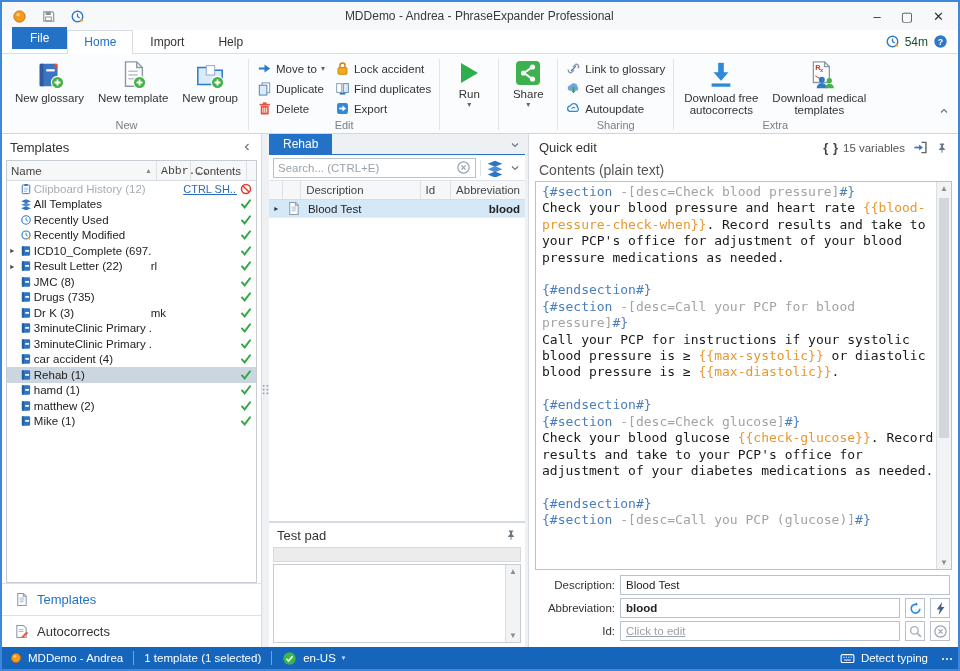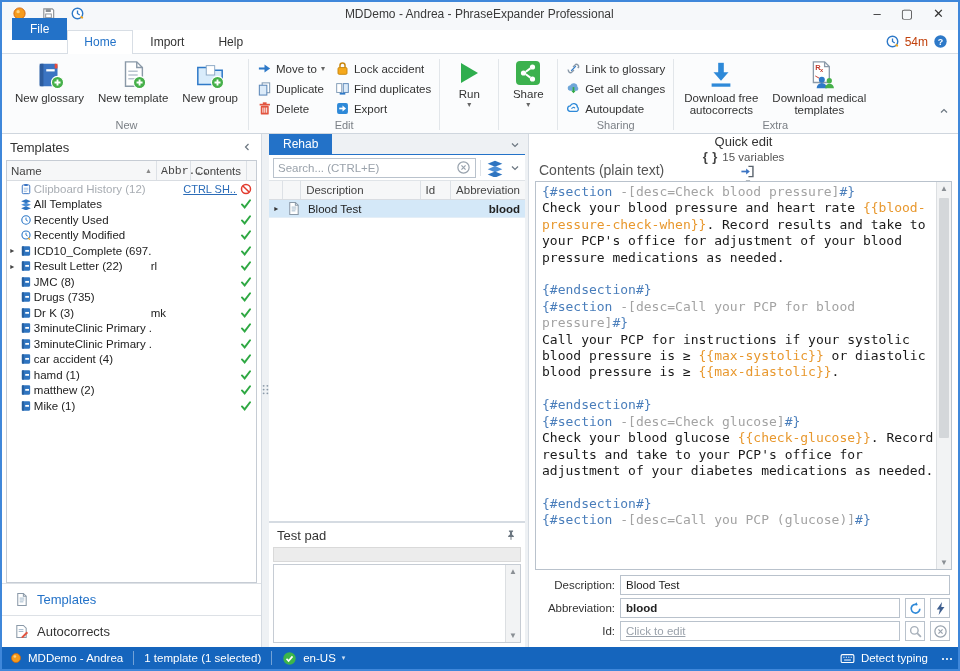--- a/index.html
+++ b/index.html
@@ -2,32 +2,32 @@
 <html><head>
 <meta charset="utf-8">
 <style>
   * { box-sizing: border-box; margin: 0; padding: 0; }
   html,body { background:#e8eaed; }
   body { font-family:"Liberation Sans", sans-serif; font-size:12px; color:#222; }
   .window { width:960px; height:671px; border:2px solid #3f87da; background:#fff;
             display:flex; flex-direction:column; position:relative; overflow:hidden; }
 
   
-  .titlebar { height:28px; background:#f6f8fa; display:flex; align-items:flex-end; padding:9px 10px; flex:0 0 auto; }
+  .titlebar { height:28px; background:#f6f8fa; display:flex; align-items:center; padding:0 10px; flex:0 0 auto; }
   .qat { display:flex; align-items:center; gap:14px; }
   .title { flex:1; text-align:center; color:#3a3a3a; font-size:12px; }
   .win-controls { display:flex; align-items:center; gap:20px; color:#333; font-size:13px; padding-right:4px; }
   .win-controls span { cursor:default; }
 
   
   .tabrow { height:24px; display:flex; align-items:flex-end; background:#fff; border-bottom:1px solid #d8dee5; padding-left:10px; position:relative; flex:0 0 auto; }
-  .file-tab { background:#2372c8; color:#fff; padding:4px 18px 4px; font-size:12px; margin-bottom:13px; }
+  .file-tab { background:#2372c8; color:#fff; padding:4px 18px 4px; font-size:12px; margin-bottom:4px; }
   .tab { padding:4px 16px; color:#333; border:1px solid transparent; border-bottom:none; }
   .tab.active { color:#2372c8; background:#fff; border-color:#d8dee5; position:relative; top:1px; padding-bottom:5px; }
-  .tab-right { position:absolute; right:10px; top:4px; display:flex; align-items:center; gap:5px; color:#c2410c; }
+  .tab-right { position:absolute; right:10px; top:4px; display:flex; align-items:center; gap:5px; color:#14532d; }
 
   
   .ribbon { height:80px; background:#fbfcfd; border-bottom:1px solid #cfd6de; display:flex; padding:2px 4px 0 6px; position:relative; flex:0 0 auto; }
   .rgroup { display:flex; flex-direction:column; }
   .rbody { flex:1; display:flex; align-items:flex-start; padding-top:2px; }
   .rlabel { text-align:center; color:#7a7f85; font-size:11px; height:15px; line-height:14px; }
   .rsep { width:1px; background:#e2e6ea; margin:3px 3px 3px 3px; }
   .bigbtn { display:flex; flex-direction:column; align-items:center; justify-content:flex-start; gap:2px;
             padding:2px 7px; font-size:11.5px; color:#333; text-align:center; line-height:12px; min-width:52px; }
   .bigbtn .lbl { white-space:pre-line; }
@@ -93,21 +93,21 @@
   .testpad { height:125px; background:#fff; border-top:1px solid #d5dbe2; display:flex; flex-direction:column; flex:0 0 auto; }
   .testpad-head { height:24px; display:flex; align-items:center; justify-content:space-between; padding:0 8px; font-size:13px; color:#333; }
   .testpad-bar { height:15px; background:#ececec; border:1px solid #d9d9d9; margin:0 4px; }
   .testpad-body { flex:1; border:1px solid #c6ccd4; margin:2px 4px 4px; position:relative; background:#fff; }
   .scroll-v { position:absolute; top:0; right:0; bottom:0; width:15px; background:#f2f3f4; border-left:1px solid #dcdfe2;
               display:flex; flex-direction:column; justify-content:space-between; align-items:center; padding:2px 0; color:#8a8f94; font-size:8px; }
   .scroll-v .thumb { position:absolute; left:2px; right:2px; background:#d4d7da; border-radius:1px; }
 
   
   .right-panel { flex:1; background:#fff; border-left:1px solid #d5dbe2; display:flex; flex-direction:column; padding:0 6px; }
-  .qe-head { height:27px; display:flex; align-items:center; padding:0 4px; font-size:13px; color:#333;flex-direction:column; }
+  .qe-head { height:27px; display:flex; align-items:center; padding:0 4px; font-size:13px; color:#333; }
   .qe-head .spacer { flex:1; }
   .qe-head .vars { display:flex; align-items:center; gap:4px; font-size:11.5px; color:#555; }
   .braces { font-weight:bold; font-size:13px; color:#444; letter-spacing:1px; }
   .contents-lbl { font-size:14px; color:#555; padding:1px 4px 3px; }
   .codebox { flex:1; border:1px solid #b9c2cc; position:relative; overflow:hidden; background:#fff; }
   .code { position:absolute; inset:2px 17px 2px 6px; font-family:"DejaVu Sans Mono", monospace; font-size:13px; line-height:16.4px;
           white-space:pre-wrap; word-wrap:break-word; color:#1a1a1a; overflow:hidden; }
   .code .kw { color:#4a7ebb; }
   .code .meta { color:#a3a3a3; }
   .code .var { color:#e8982e; }
@@ -693,20 +693,42 @@
               <span class="t-abbr"></span>
               <span class="t-short"></span>
               <span class="t-status">
                 <span class="ic sm">
                   <svg viewBox="0 0 16 16" xmlns="http://www.w3.org/2000/svg">
                     <path d="M2.6 8.6l3.6 4 7.2-9.6" fill="none" stroke="#2fa843" stroke-width="2.6" stroke-linecap="round"></path>
                   </svg>
                 </span>
               </span>
             </div>
+            <div class="trow sel">
+              <span class="t-exp"></span>
+              <span class="t-ic">
+                <span class="ic sm">
+                  <svg viewBox="0 0 16 16" xmlns="http://www.w3.org/2000/svg">
+                    <rect x="2.5" y="1.8" width="11" height="12.4" rx="1.5" fill="#2e74c0"></rect>
+                    <rect x="2.5" y="1.8" width="2.6" height="12.4" fill="#245d9d"></rect>
+                    <rect x="7" y="6.6" width="5" height="2.4" fill="#fff"></rect>
+                  </svg>
+                </span>
+              </span>
+              <span class="t-name">Rehab (1)</span>
+              <span class="t-abbr"></span>
+              <span class="t-short"></span>
+              <span class="t-status">
+                <span class="ic sm">
+                  <svg viewBox="0 0 16 16" xmlns="http://www.w3.org/2000/svg">
+                    <path d="M2.6 8.6l3.6 4 7.2-9.6" fill="none" stroke="#2fa843" stroke-width="2.6" stroke-linecap="round"></path>
+                  </svg>
+                </span>
+              </span>
+            </div>
             <div class="trow">
               <span class="t-exp"></span>
               <span class="t-ic">
                 <span class="ic sm">
                   <svg viewBox="0 0 16 16" xmlns="http://www.w3.org/2000/svg">
                     <rect x="2.5" y="1.8" width="11" height="12.4" rx="1.5" fill="#2e74c0"></rect>
                     <rect x="2.5" y="1.8" width="2.6" height="12.4" fill="#245d9d"></rect>
                     <rect x="7" y="6.6" width="5" height="2.4" fill="#fff"></rect>
                   </svg>
                 </span>

